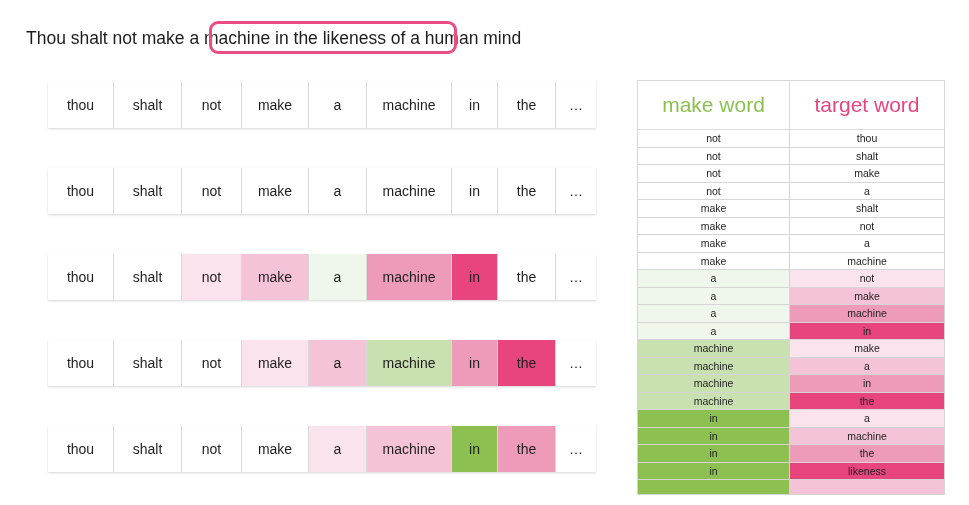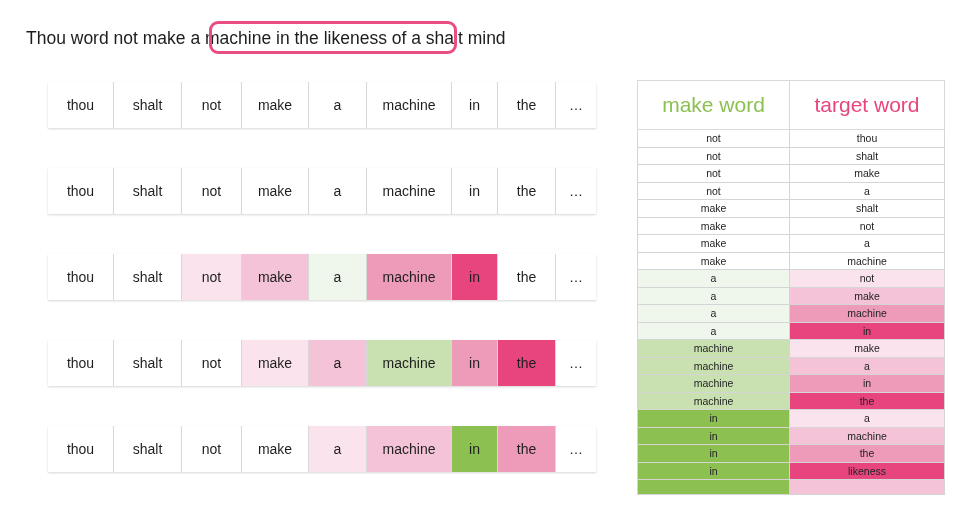--- a/index.html
+++ b/index.html
@@ -125,21 +125,21 @@
   .p2 { background: #f4c3d7; }
   .p3 { background: #ee9ab9; }
   .p4 { background: #e8457f; }
 
   #pairs tbody tr.partial td { height: 14px; line-height: 14px; }
 </style>
 </head>
 <body>
 
 <div id="title-line">
-  <span class="seg">Thou word not make</span><span>&nbsp;</span><span class="seg">a machine in the likeness</span><span>&nbsp;</span><span class="seg">of a shalt mind</span>
+  <span class="seg">Thou shalt not make</span><span>&nbsp;</span><span class="seg">a machine in the likeness</span><span>&nbsp;</span><span class="seg">of a human mind</span>
 </div>
 <div id="title-highlight"></div>
 
 <div id="seq-area">
     <div class="seq-row">
       <div class="cell c-thou" style="background: rgb(255, 255, 255);">thou</div>
       <div class="cell c-shalt" style="background: rgb(255, 255, 255);">shalt</div>
       <div class="cell c-not" style="background: rgb(255, 255, 255);">not</div>
       <div class="cell c-make" style="background: rgb(255, 255, 255);">make</div>
       <div class="cell c-a" style="background: rgb(255, 255, 255);">a</div>

